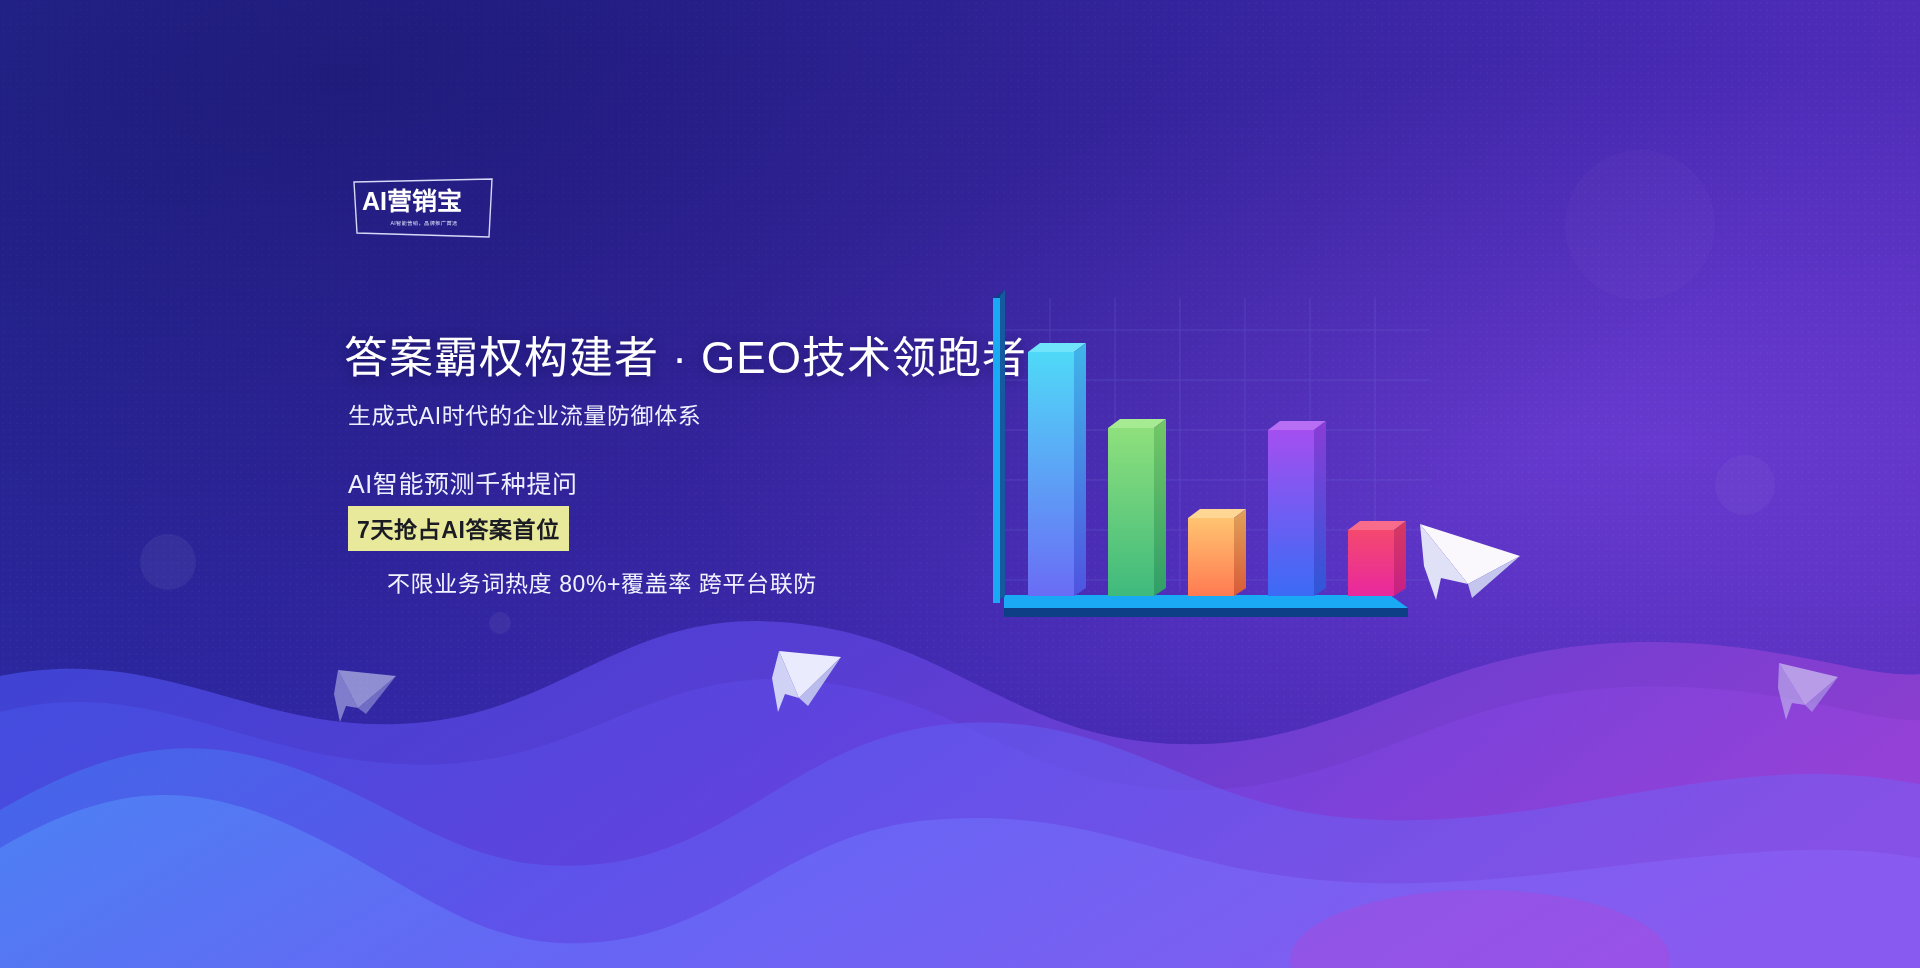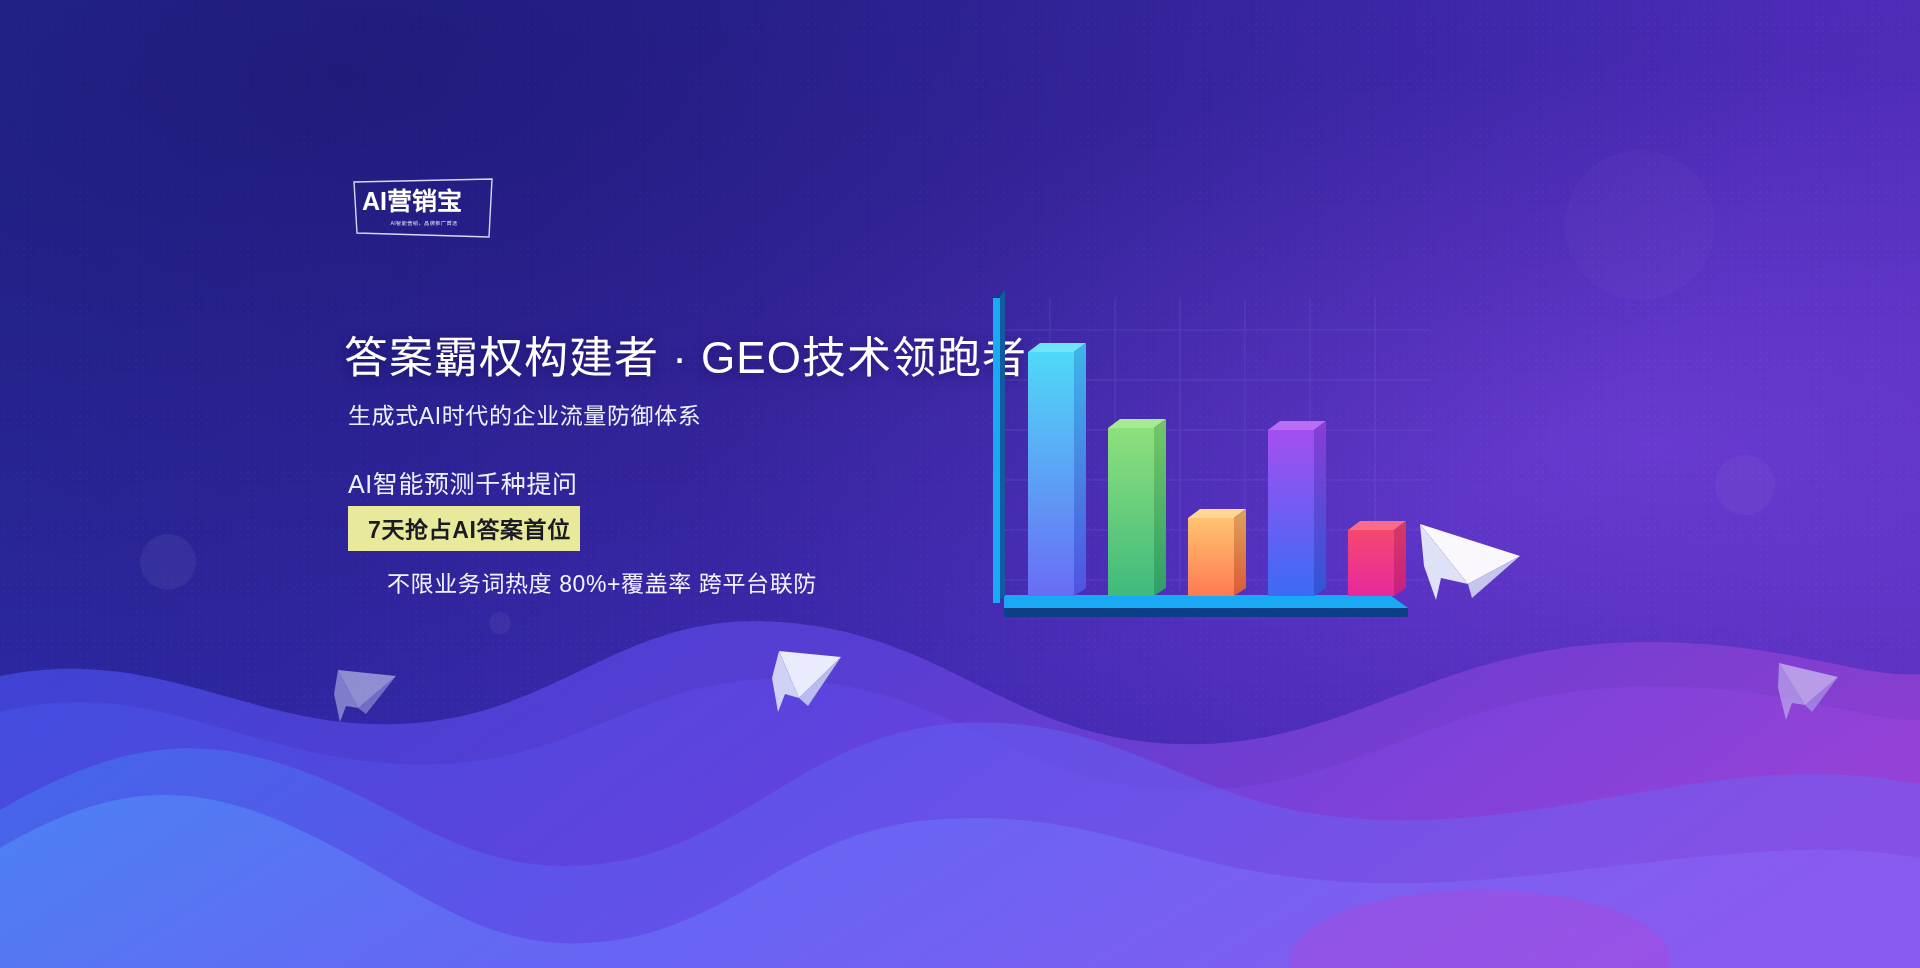--- a/index.html
+++ b/index.html
@@ -63,21 +63,21 @@
     color:#eef0ff;font-size:23px;font-weight:400;letter-spacing:0.6px;
   }
   .sub2{
     position:absolute;left:348px;top:452px;white-space:nowrap;
     color:#eef0ff;font-size:25px;font-weight:400;letter-spacing:0.6px;margin-top:12px;
   }
   .hl-line{
     position:absolute;left:348px;top:506px;
     background:#e9e99c;color:#1b1b23;
     font-size:23px;font-weight:700;letter-spacing:0.6px;
-    padding:5px 9px 6px 20px;white-space:nowrap;
+    padding:5px 9px 6px 9px;white-space:nowrap;
   }
   .sub3{
     position:absolute;left:348px;top:565px;white-space:nowrap;
     color:#f2f3ff;font-size:23px;font-weight:400;letter-spacing:0.6px;margin-left:39px;
   }
 
   
   .chart{position:absolute;left:960px;top:290px;width:480px;height:390px;}
   .planes{position:absolute;inset:0;pointer-events:none;}
 </style>

